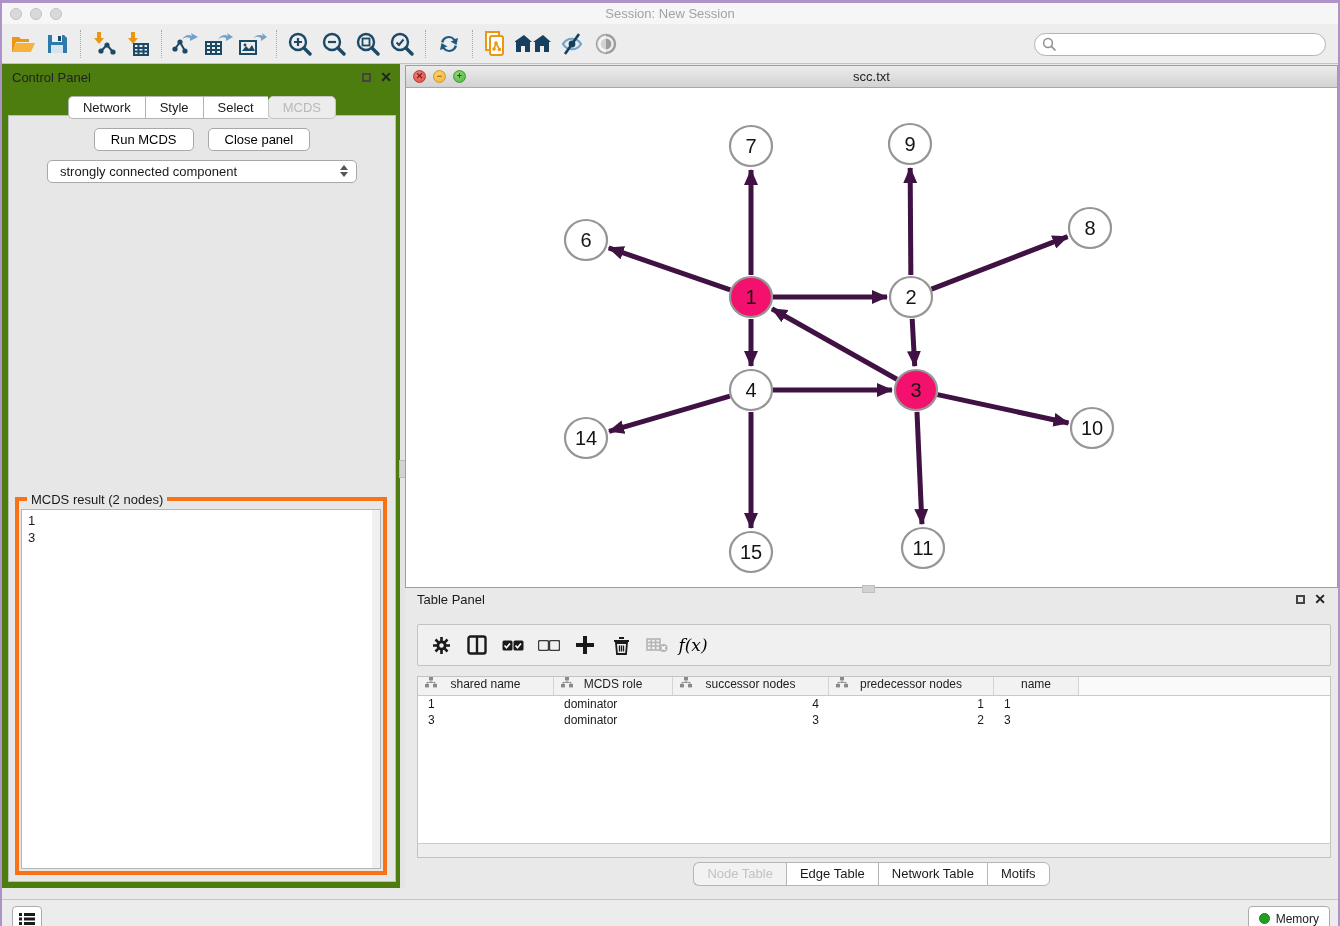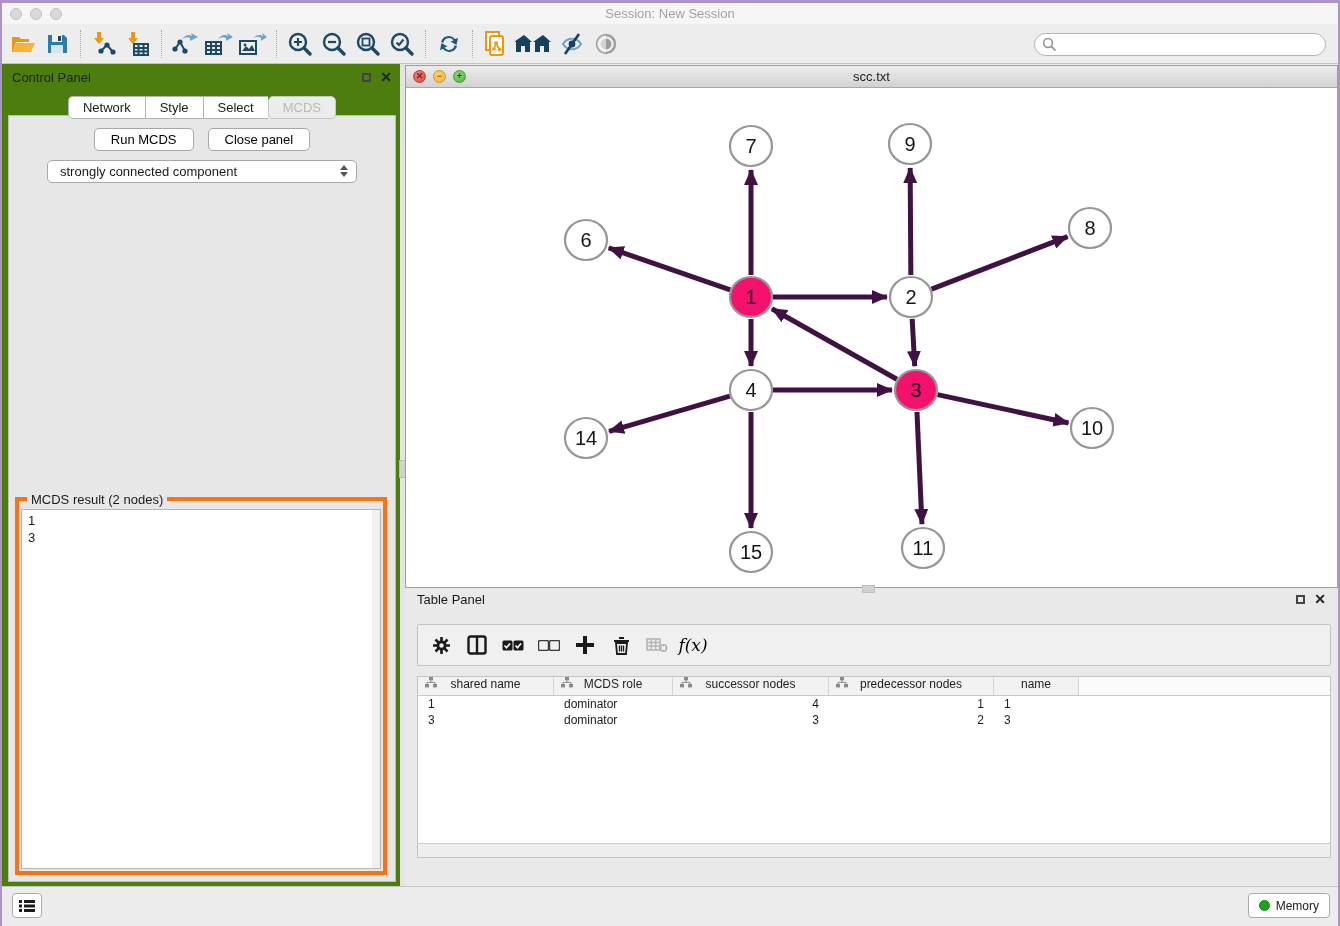--- a/index.html
+++ b/index.html
@@ -77,21 +77,21 @@
   .t-row { display:flex; height:16px; font-size:12px; }
   .t-cell { padding:1px 10px 0 10px; overflow:hidden; white-space:nowrap; }
   #table-hscroll { position:absolute; left:0; right:0; bottom:0; height:14px; background:#eee; border-top:1px solid #ccc; }
   #tp-tabs { position:absolute; left:0; right:0; bottom:2px; height:24px; display:flex; justify-content:center; }
   .tp-tab { padding:3px 13px; background:#fff; border:1px solid #b5b5b5; border-right:none; font-size:13px; }
   .tp-tab:first-child { border-top-left-radius:6px; border-bottom-left-radius:6px; }
   .tp-tab:last-child { border-right:1px solid #b5b5b5; border-top-right-radius:6px; border-bottom-right-radius:6px; }
   .tp-tab.active { color:#c2c2c2; background:#f2f2f2; }
 
   
-  #status-bar { position:absolute; left:2px; right:2px; bottom:0; height:40px; background:#ececec; border-top:1px solid #c6c6c6; }
+  #status-bar { position:absolute; left:2px; right:2px; bottom:0; height:27px; background:#ececec; border-top:1px solid #c6c6c6; }
   #status-list-button { position:absolute; left:10px; top:6px; width:30px; height:25px; background:#fff; border:1px solid #ababab; border-radius:4px; display:flex; align-items:center; justify-content:center; }
   #memory-button { position:absolute; right:8px; top:6px; height:25px; background:#fff; border:1px solid #ababab; border-radius:4px; display:flex; align-items:center; padding:0 10px; gap:6px; font-size:12px; }
   #memory-dot { width:11px; height:11px; border-radius:50%; background:#1ea21e; border:1px solid #128412; }
 </style>
 </head>
 <body>
 
 <div class="frame-edge" id="edge-top"></div>
 <div class="frame-edge" id="edge-left"></div>
 <div class="frame-edge" id="edge-right"></div>
@@ -476,20 +476,26 @@
         <div class="t-row">
           <div class="t-cell" style="width: 136px; text-align: left;">3</div>
           <div class="t-cell" style="width: 119px; text-align: left;">dominator</div>
           <div class="t-cell" style="width: 156px; text-align: right;">3</div>
           <div class="t-cell" style="width: 165px; text-align: right;">2</div>
           <div class="t-cell" style="width: 85px; text-align: left;">3</div>
         </div>
       </div>
     <div id="table-hscroll"></div>
   </div>
+  <div id="tp-tabs">
+      <div class="tp-tab active">Node Table</div>
+      <div class="tp-tab">Edge Table</div>
+      <div class="tp-tab">Network Table</div>
+      <div class="tp-tab">Motifs</div>
+    </div>
 </div>
 
 <div id="status-bar">
   <div id="status-list-button">
     <svg width="16" height="14" viewBox="0 0 16 14">
         <g fill="#1a1a1a">
           <rect x="0" y="1" width="3" height="3"></rect>
           <rect x="5" y="1" width="11" height="3"></rect>
           <rect x="0" y="5.5" width="3" height="3"></rect>
           <rect x="5" y="5.5" width="11" height="3"></rect>

